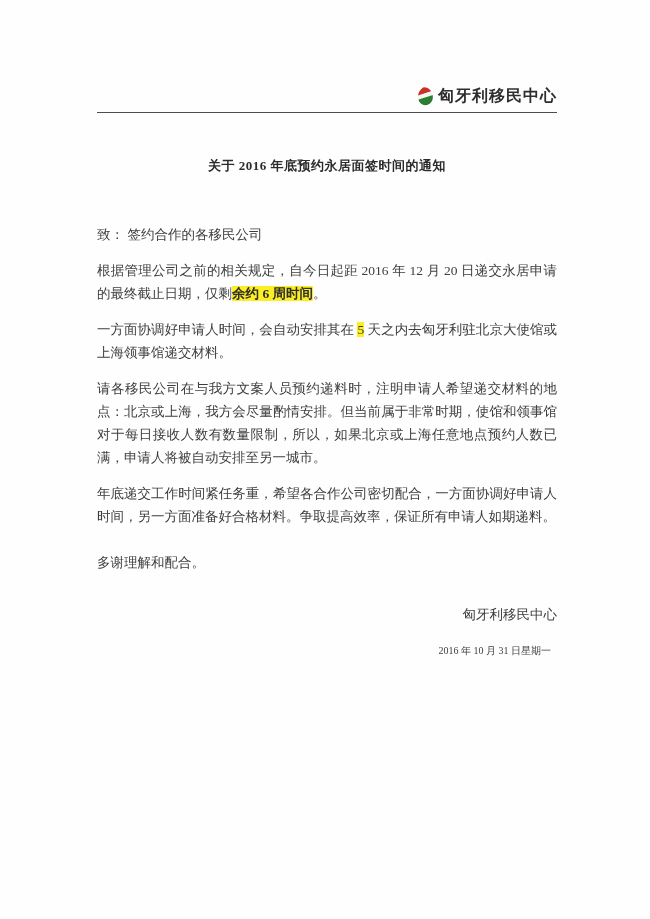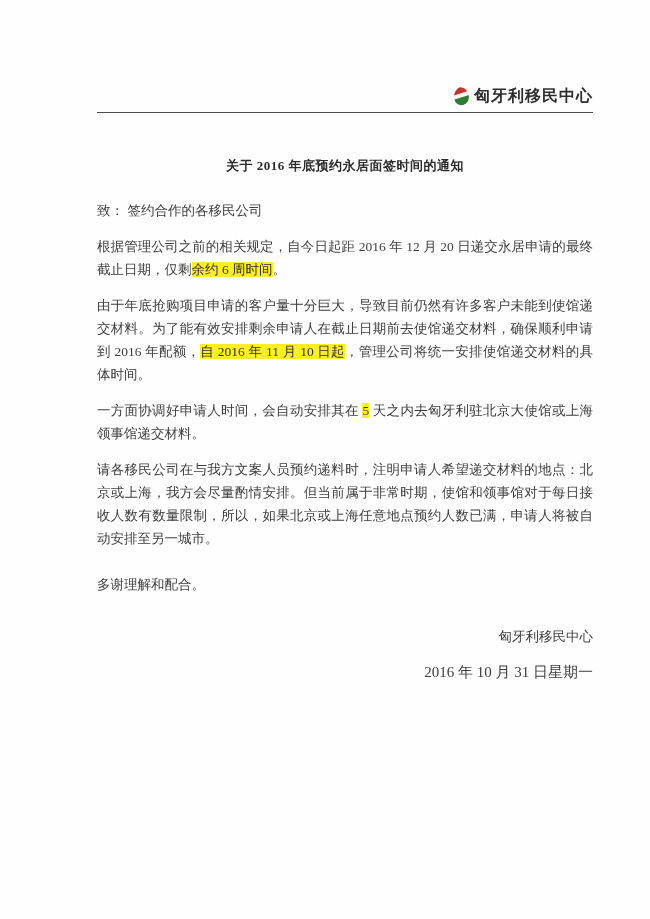--- a/index.html
+++ b/index.html
@@ -6,21 +6,21 @@
   body {
     width: 650px; height: 919px;
     background: #fefefe;
     font-family: "Liberation Serif", "DejaVu Serif", serif;
     color: #3d3d3d;
     overflow: hidden;
   }
   .page {
     box-sizing: border-box;
     width: 650px; height: 888px;
-    padding: 86px 57px 0 97px;
+    padding: 86px 93px 0 97px;
     background: #fefefe;
   }
   .letterhead {
     display: flex;
     justify-content: flex-end;
     align-items: center;
     border-bottom: 1.5px solid #4d4d4d;
     padding-bottom: 5px;
   }
   .brand {
@@ -37,47 +37,47 @@
   }
   .title {
     margin: 44px 0 0 0;
     text-align: center;
     font-size: 13px;
     font-weight: bold;
     color: #2b2b2b;
     letter-spacing: 0.5px;
   }
   .salutation {
-    margin: 24px 0 0 0;
+    margin: 48px 0 0 0;
     font-size: 13.5px;
     line-height: 23px;
   }
   .body-paragraphs { margin-top: 3px; }
   .para {
     margin: 13px 0;
     font-size: 13.5px;
     line-height: 23px;
     text-align: justify;
   }
   .hl { background: var(--hl, #fbee23); }
-  .b  { font-weight: normal; color: #2e2e2e; }
+  .b  { font-weight: bold; color: #2e2e2e; }
   .closing {
     margin: 23px 0 0 0;
     font-size: 13.5px;
     line-height: 23px;
   }
   .sig-block { text-align: right; }
   .signature {
     margin: 29px 0 0 0;
     font-size: 13.5px;
     line-height: 23px;
   }
   .date {
-    margin: 13px 0 0 0;
-    font-size: 15px;
+    margin: 13px 6px 0 0;
+    font-size: 10px;
     line-height: 23px;
   }
 </style>
 </head>
 <body>
 
 <div class="page">
 
   <header class="letterhead">
     <span class="brand">
@@ -98,23 +98,23 @@
       <span class="brand-text">匈牙利移民中心</span>
     </span>
   </header>
 
   <h1 class="title">关于 2016 年底预约永居面签时间的通知</h1>
 
   <p class="salutation">致：  签约合作的各移民公司</p>
 
   <div class="body-paragraphs">
       <p class="para"><span>根据管理公司之前的相关规定，自今日起距 2016 年 12 月 20 日递交永居申请的最终截止日期，仅剩</span><span class="hl b">余约 6 周时间</span><span>。</span></p>
-      <p class="para"><span>由于年底抢购项目申请的客户量十分巨大，导致目前仍然有许多客户未能到使馆递交材料。为了能有效安排剩余申请人在截止日期前去使馆递交材料，确保顺利申请到 2016 年配额，</span><span class="hl b">自 2016 年 11 月 10 日起</span><span>，管理公司将统一安排使馆递交材料的具体时间。</span></p>
       <p class="para"><span>一方面协调好申请人时间，会自动安排其在 </span><span class="hl">5</span><span> 天之内去匈牙利驻北京大使馆或上海领事馆递交材料。</span></p>
       <p class="para"><span>请各移民公司在与我方文案人员预约递料时，注明申请人希望递交材料的地点：北京或上海，我方会尽量酌情安排。但当前属于非常时期，使馆和领事馆对于每日接收人数有数量限制，所以，如果北京或上海任意地点预约人数已满，申请人将被自动安排至另一城市。</span></p>
+      <p class="para"><span>年底递交工作时间紧任务重，希望各合作公司密切配合，一方面协调好申请人时间，另一方面准备好合格材料。争取提高效率，保证所有申请人如期递料。</span></p>
     </div>
 
   <p class="closing">多谢理解和配合。</p>
 
   <div class="sig-block">
     <p class="signature">匈牙利移民中心</p>
     <p class="date">2016 年 10 月 31 日星期一</p>
   </div>
 
 </div>

